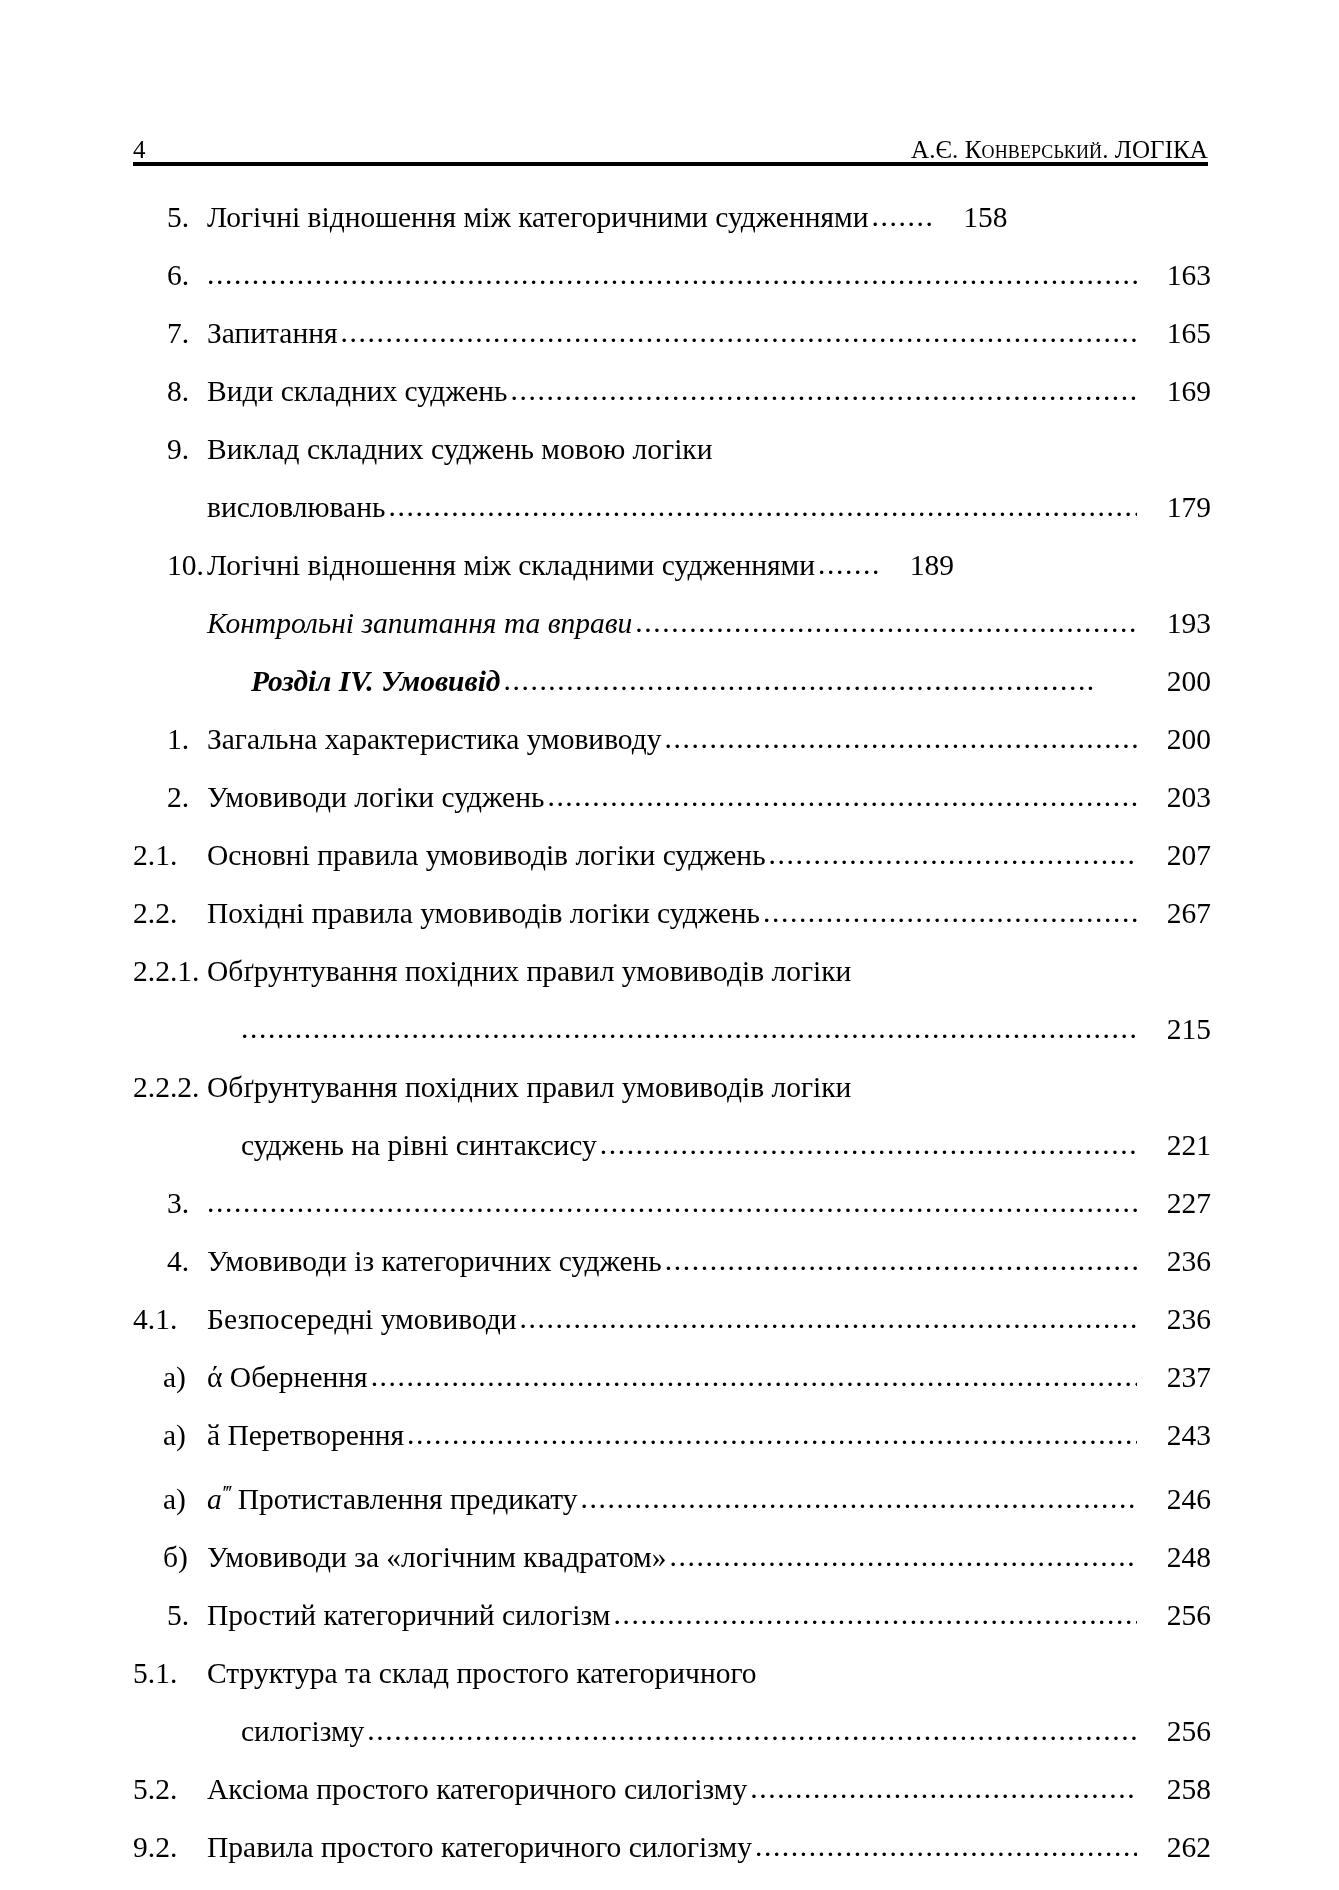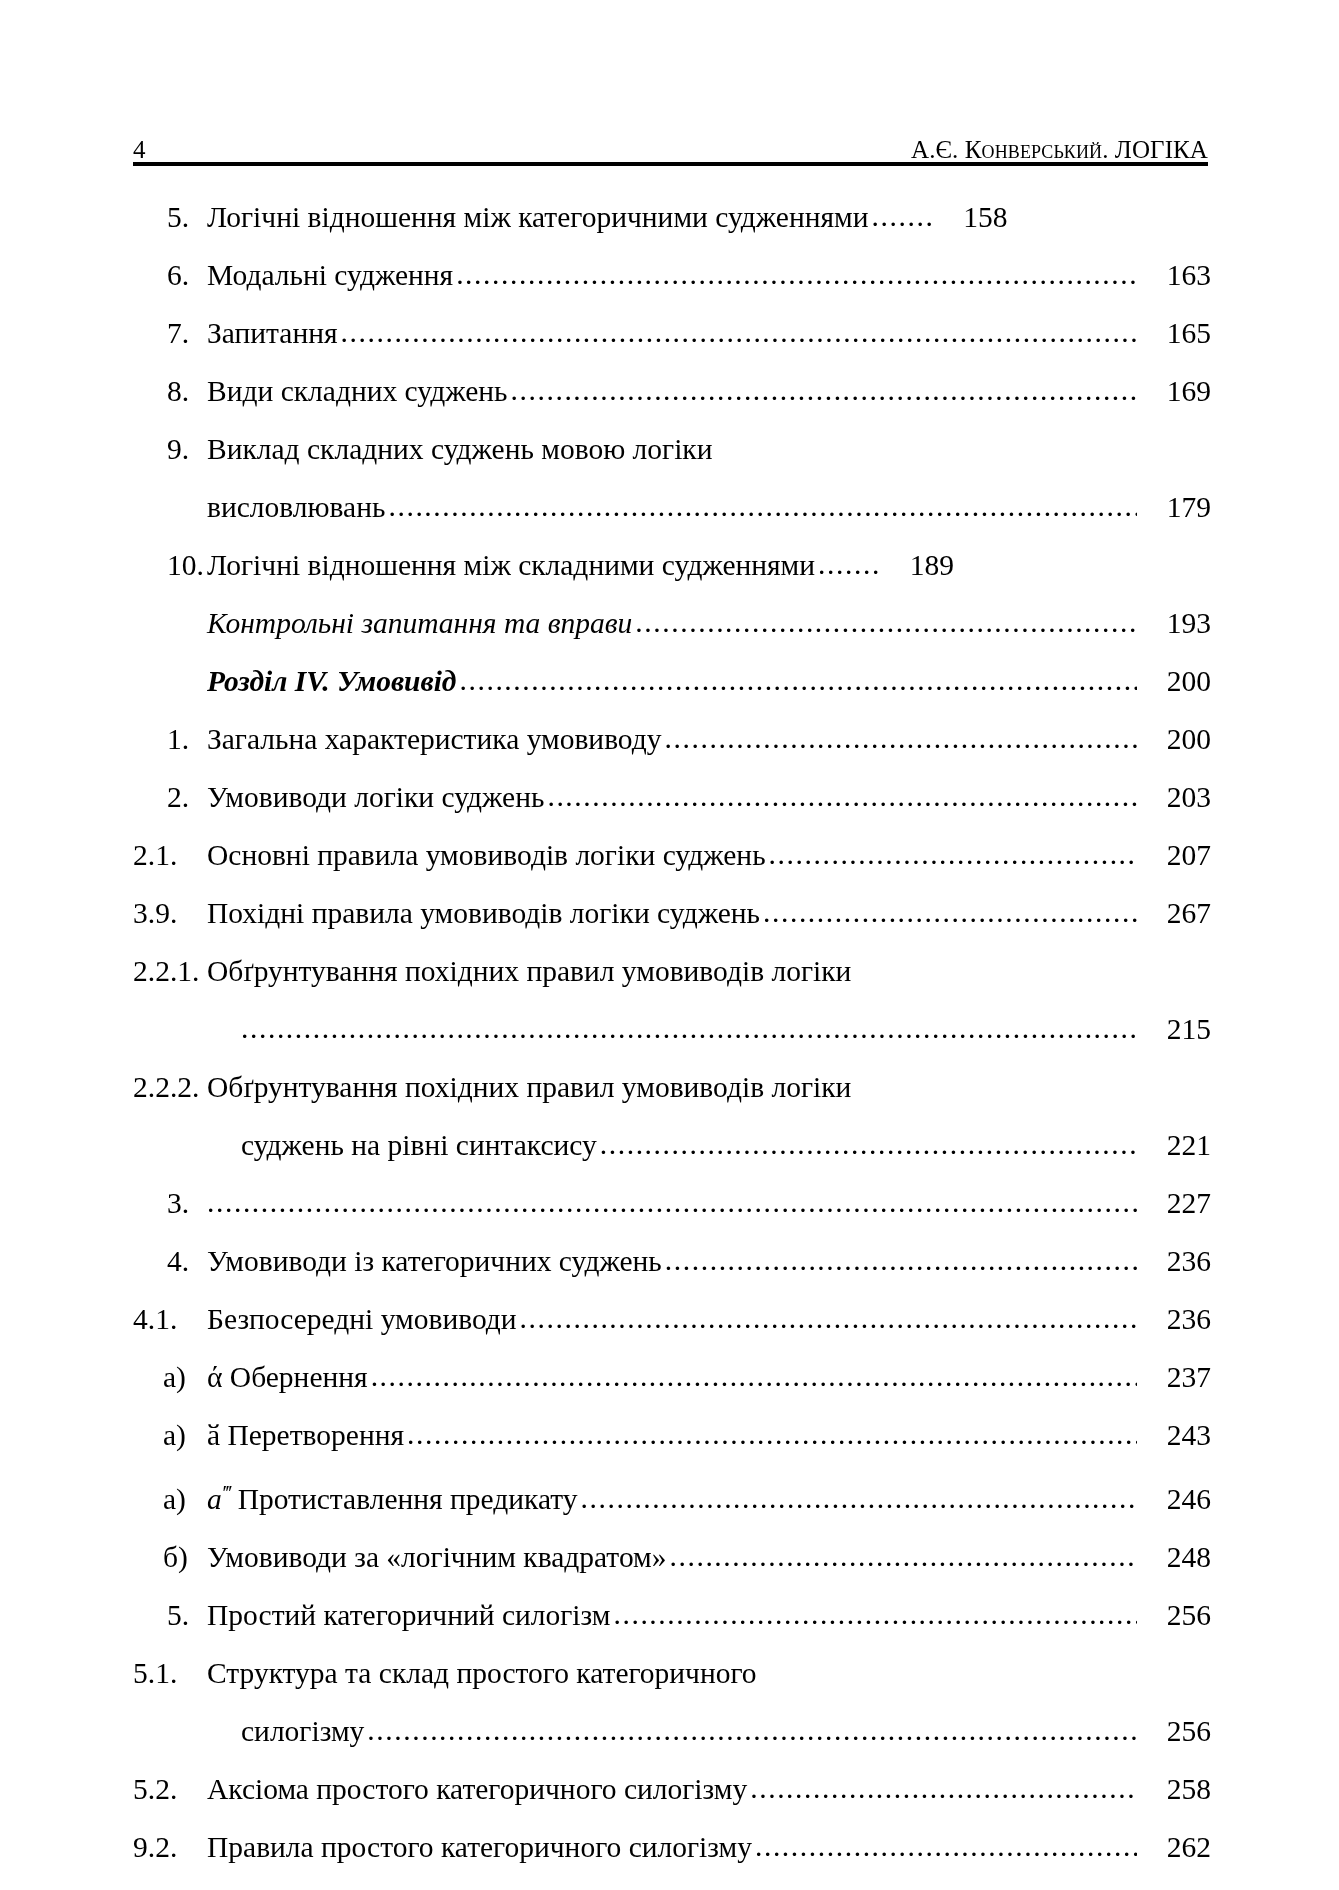--- a/index.html
+++ b/index.html
@@ -117,21 +117,21 @@
     min-width: 74px;
   }
 
   
   .toc-row.cont .num { width: 74px; }
   .toc-row.cont.indent-2 .num { width: 108px; }
 
   
   .italic  .title { font-style: italic; }
   .bolditalic .title,
-  .bolditalic .pageno { font-weight: bold; font-style: italic; }
+  .bolditalic .pageno { font-weight: bold; font-style: italic; margin-left: 44px; }
   .bolditalic .pageno { font-style: normal; }
 
   .pageno { font-weight: normal; }
   .toc-row.bolditalic .pageno { font-weight: normal; font-style: normal; }
 
   
   .amark {
     font-style: normal;
     display: inline-block;
   }
@@ -157,21 +157,20 @@
 
   <div class="toc">
       <div class="toc-row ">
         <span class="num n-simple">5.</span>
         <span class="title">Логічні відношення між категоричними судженнями</span>
         <span class="dots" style="max-width: 62px; flex: 1 1 auto;"></span>
         <span class="pageno">158</span>
       </div>
       <div class="toc-row ">
         <span class="num n-simple">6.</span>
-        <span class="title">Модальні судження</span>
         <span class="dots"></span>
         <span class="pageno">163</span>
       </div>
       <div class="toc-row ">
         <span class="num n-simple">7.</span>
         <span class="title">Запитання</span>
         <span class="dots"></span>
         <span class="pageno">165</span>
       </div>
       <div class="toc-row ">
@@ -222,21 +221,21 @@
         <span class="dots"></span>
         <span class="pageno">203</span>
       </div>
       <div class="toc-row ">
         <span class="num n-wide">2.1.</span>
         <span class="title">Основні правила умовиводів логіки суджень</span>
         <span class="dots"></span>
         <span class="pageno">207</span>
       </div>
       <div class="toc-row ">
-        <span class="num n-wide">3.9.</span>
+        <span class="num n-wide">2.2.</span>
         <span class="title">Похідні правила умовиводів логіки суджень</span>
         <span class="dots"></span>
         <span class="pageno">267</span>
       </div>
       <div class="toc-row ">
         <span class="num n-wide">2.2.1.</span>
         <span class="title">Обґрунтування похідних правил умовиводів логіки</span>
         <span class="dots nodots"></span>
         <span class="pageno" style="min-width: 0px;"></span>
       </div>

